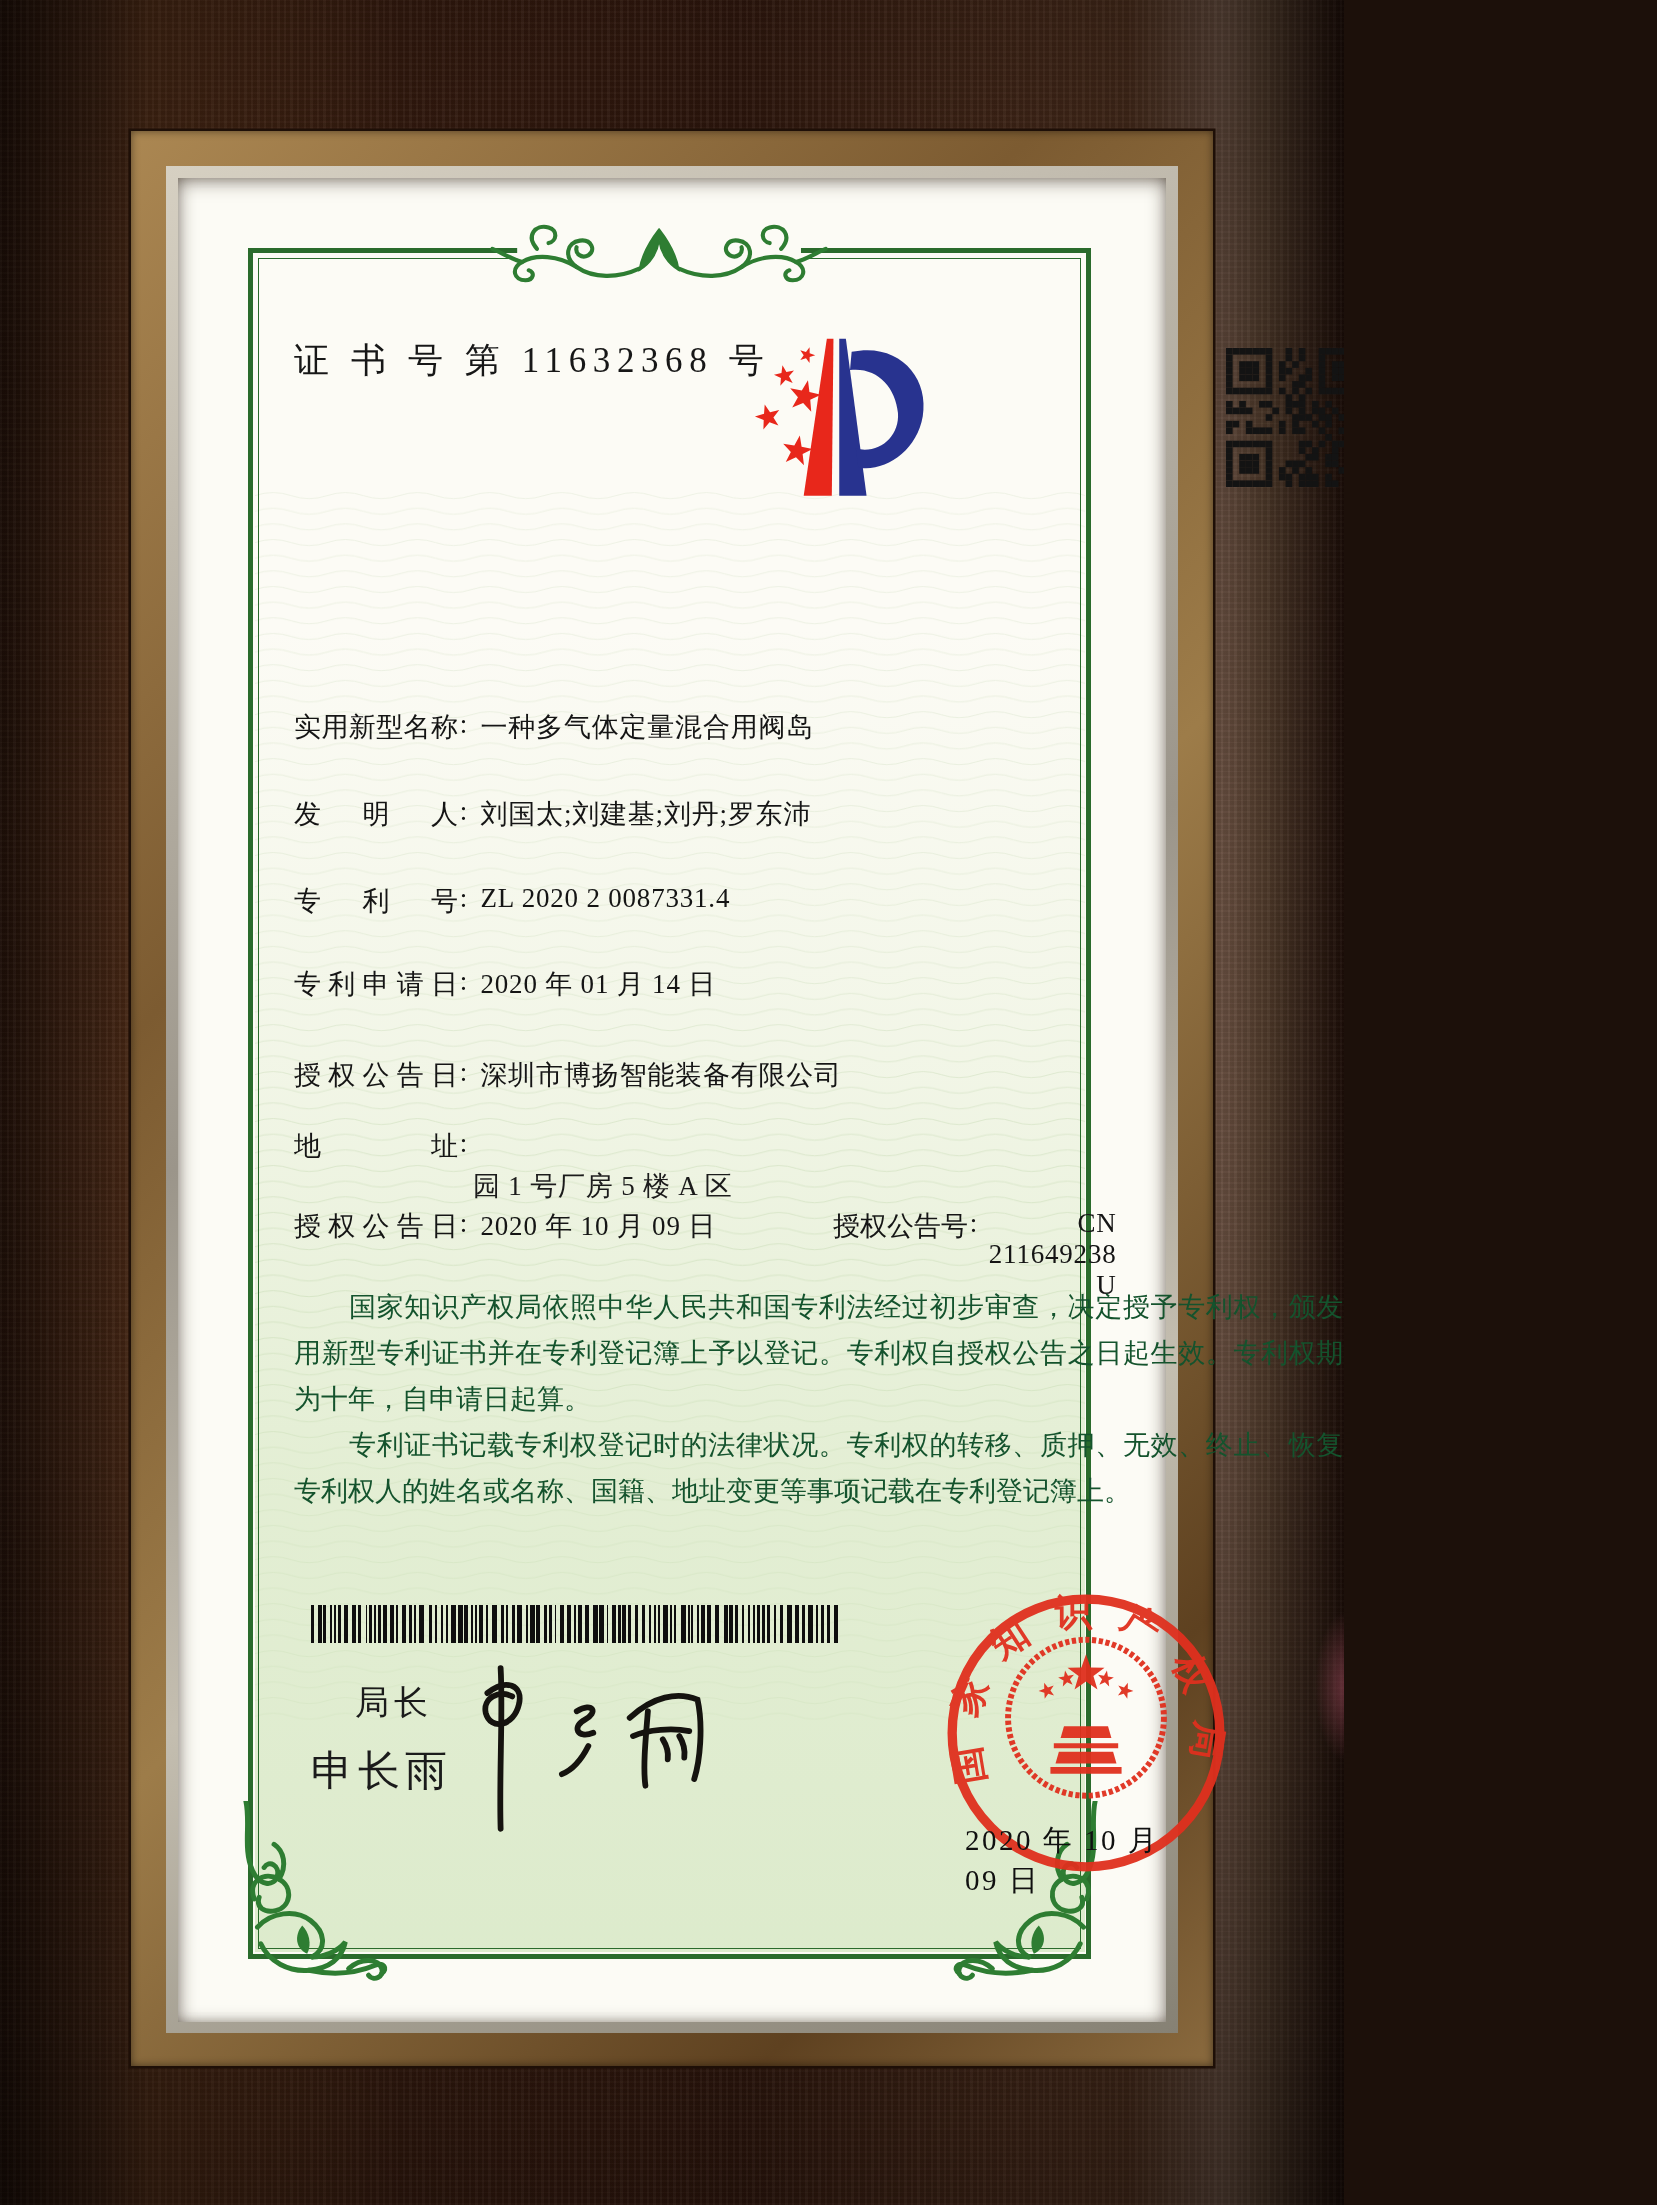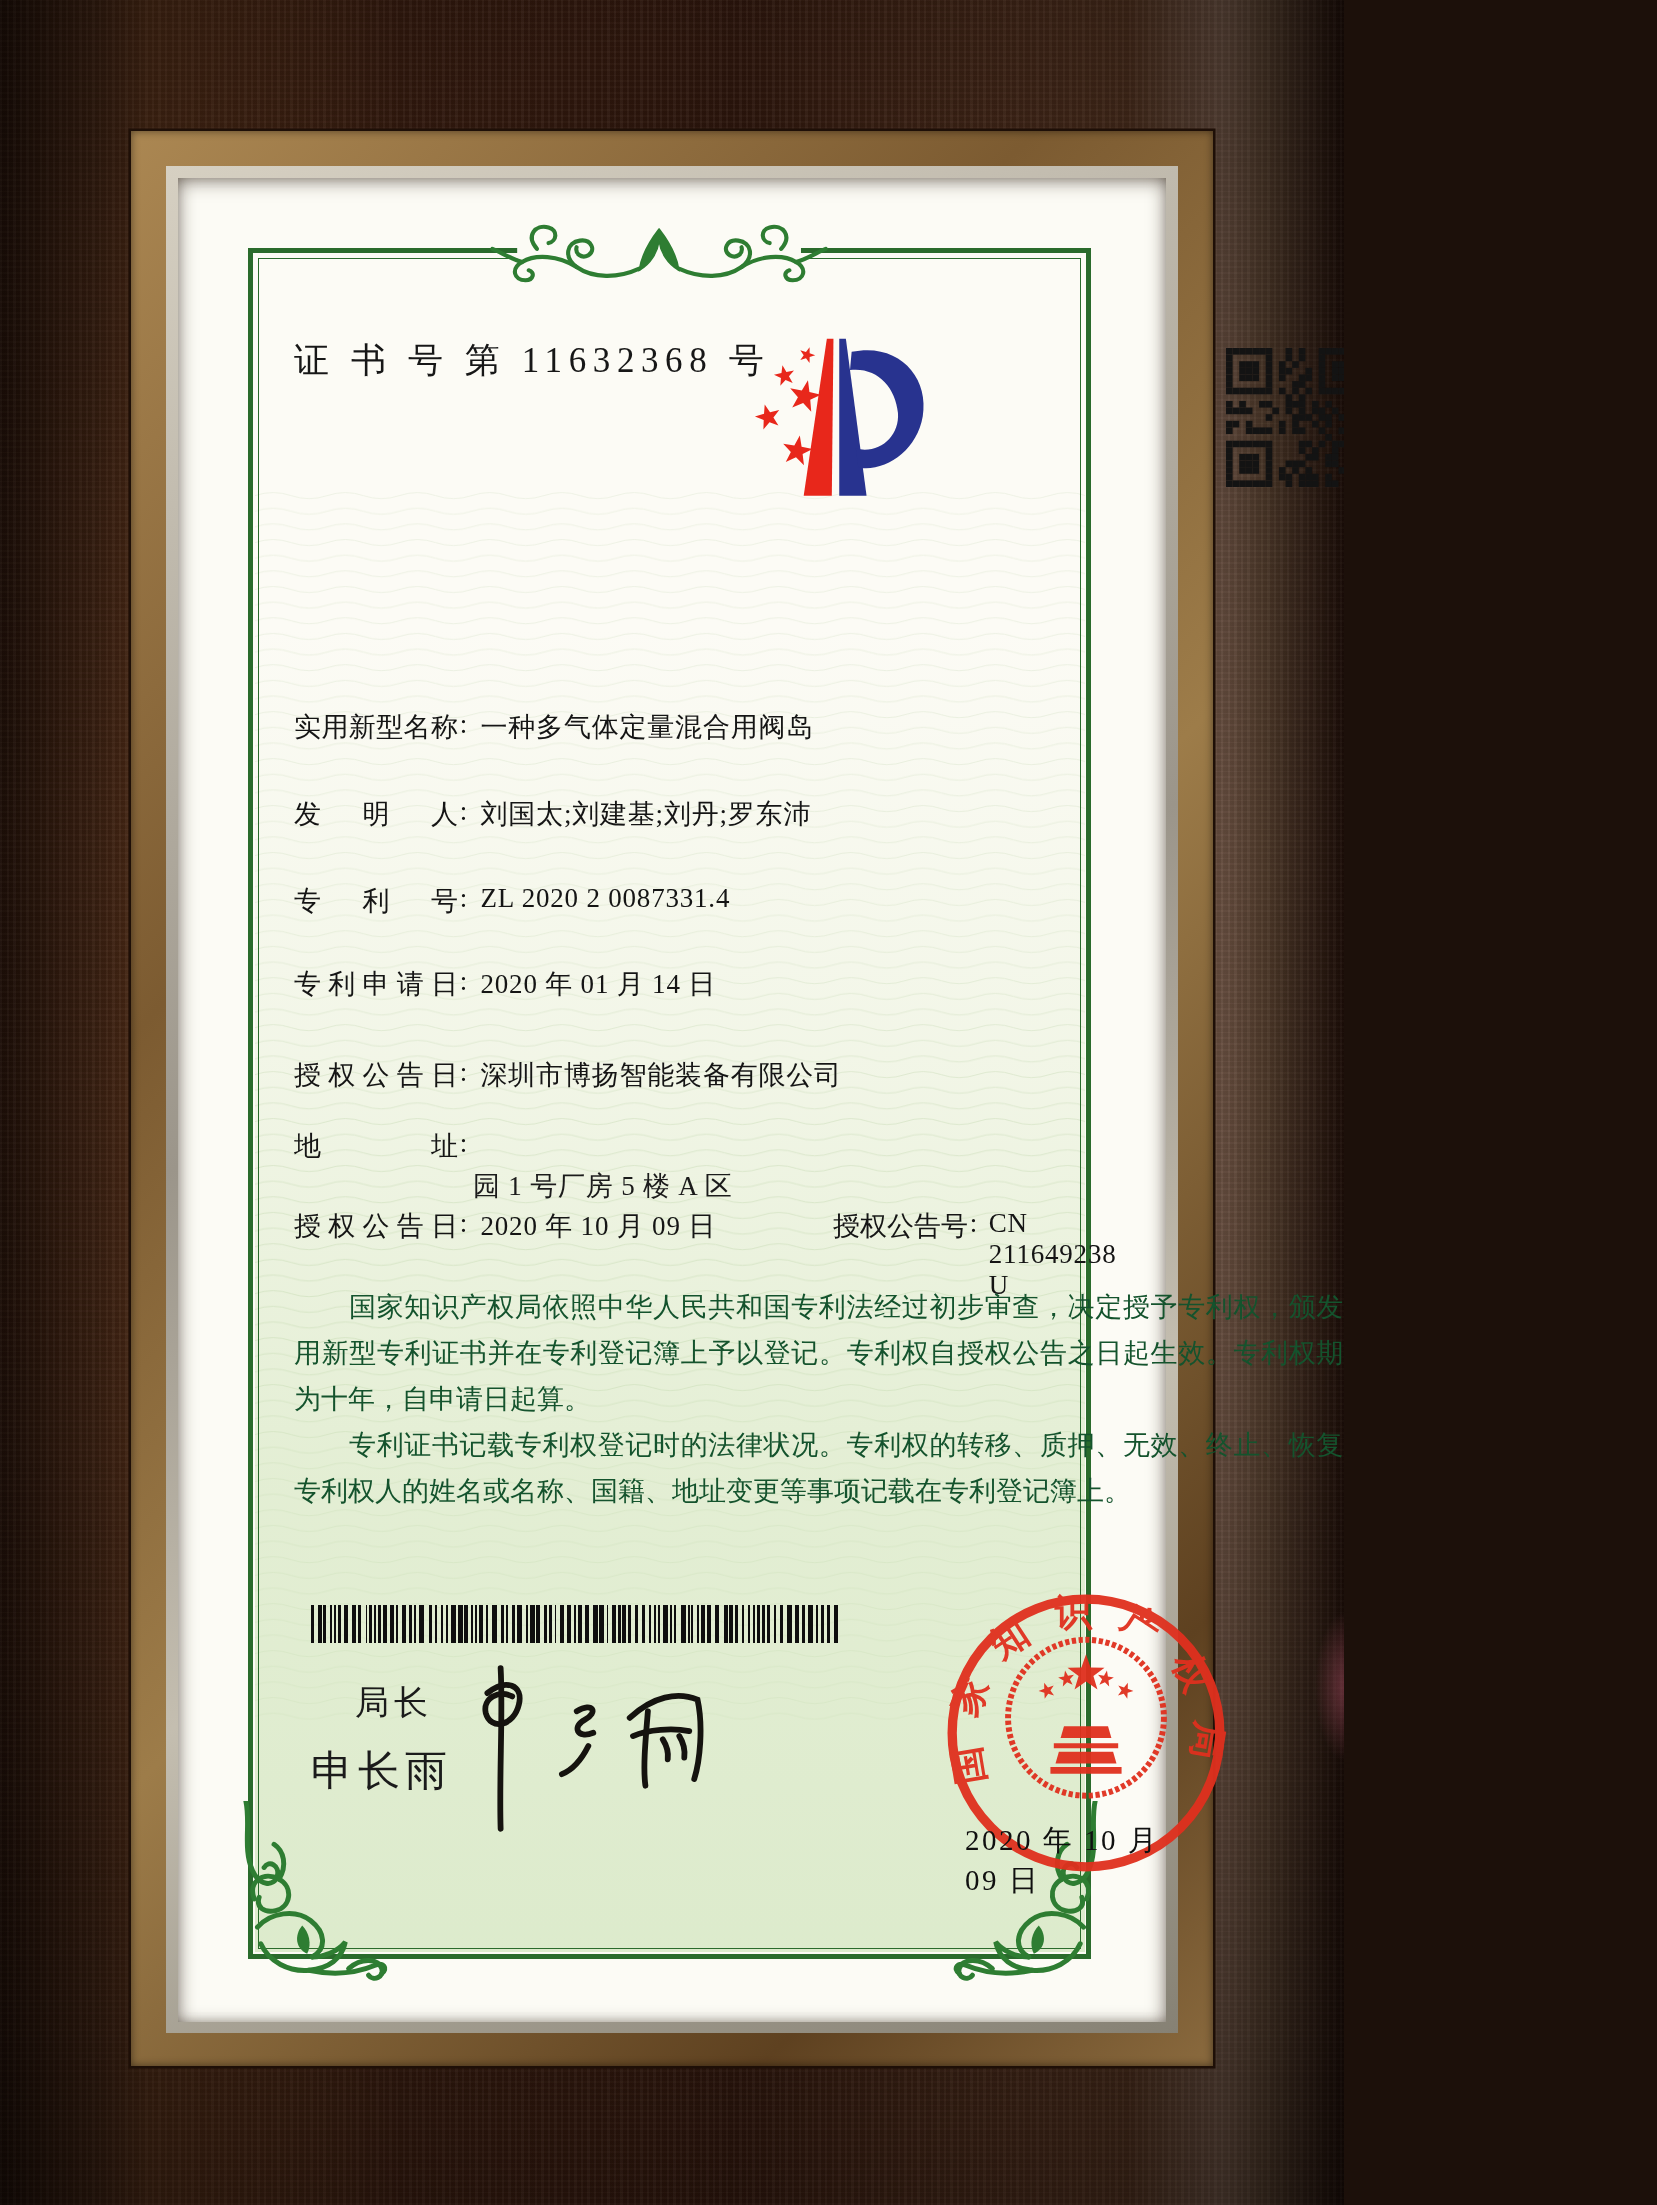--- a/index.html
+++ b/index.html
@@ -30,21 +30,21 @@
     -webkit-mask-image:linear-gradient(to bottom, rgba(0,0,0,.10) 0%, rgba(0,0,0,.22) 40%, rgba(0,0,0,.8) 70%, rgba(0,0,0,.9) 100%);
     mask-image:linear-gradient(to bottom, rgba(0,0,0,.10) 0%, rgba(0,0,0,.22) 40%, rgba(0,0,0,.8) 70%, rgba(0,0,0,.9) 100%);}
   .cert-no{position:absolute;left:116px;top:159px;font-size:35px;letter-spacing:6.6px;color:#171717;}
   .logo{position:absolute;left:543px;top:152px;width:215px;height:181px;}
   .qr{position:absolute;left:1048px;top:170px;width:139px;height:139px;}
   .title{position:absolute;left:0;right:8.3px;top:355px;text-align:center;font-size:78px;font-weight:bold;
     letter-spacing:11.6px;color:#0d0d0d;}
   .row{position:absolute;left:116px;right:124px;font-size:27px;display:flex;align-items:flex-start;color:#151515;}
   .row .lab{display:inline-block;width:164px;text-align:justify;text-align-last:justify;flex:none;}
   .row .colon{flex:none;margin:0 13.3px 0 1.7px;}
-  .row .val{letter-spacing:0.8px;}
+  .row .val{letter-spacing:0.8px;text-align:right;}
   .addr2{position:absolute;left:295px;font-size:27px;letter-spacing:0.8px;}
   .pair2{position:absolute;left:539px;top:0;display:flex;}
   .pair2 .lab2{flex:none;}
   .pair2 .colon{flex:none;margin:0 11.6px 0 1.7px;}
   .paras{position:absolute;left:116px;top:1106px;width:1077px;font-size:27px;line-height:46px;
     text-align:justify;color:#14532d;}
   .paras p{margin:0;text-indent:55px;}
   .barcode{position:absolute;left:133px;top:1427px;width:539px;height:38px;}
   .barcode i{display:inline-block;height:100%;background:#0e0e0e;vertical-align:top;}
   .director-label{position:absolute;left:133px;top:1502px;font-size:34px;letter-spacing:5px;font-family:"Liberation Sans","DejaVu Sans",sans-serif;margin-left:44px;}

